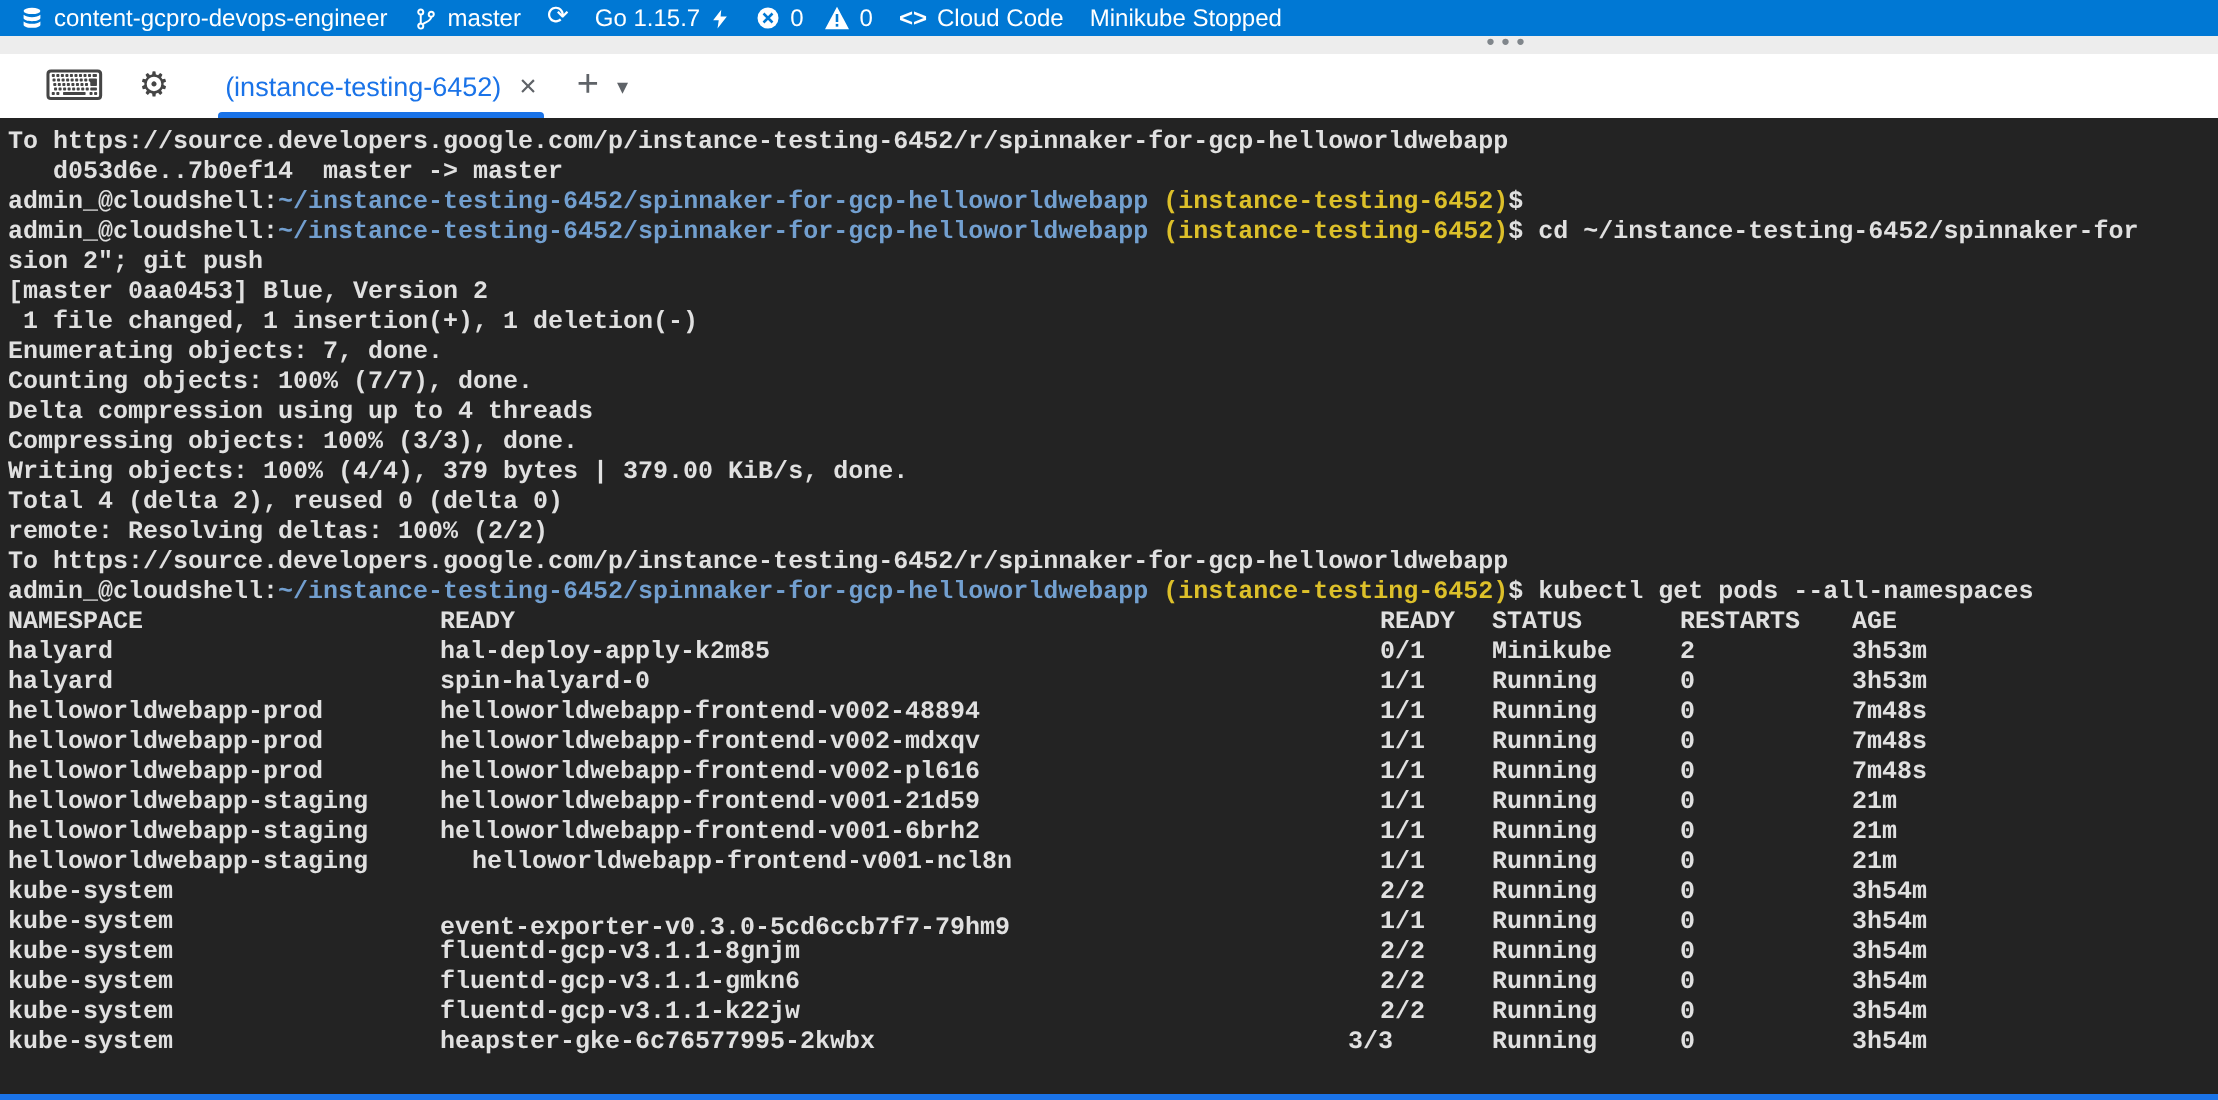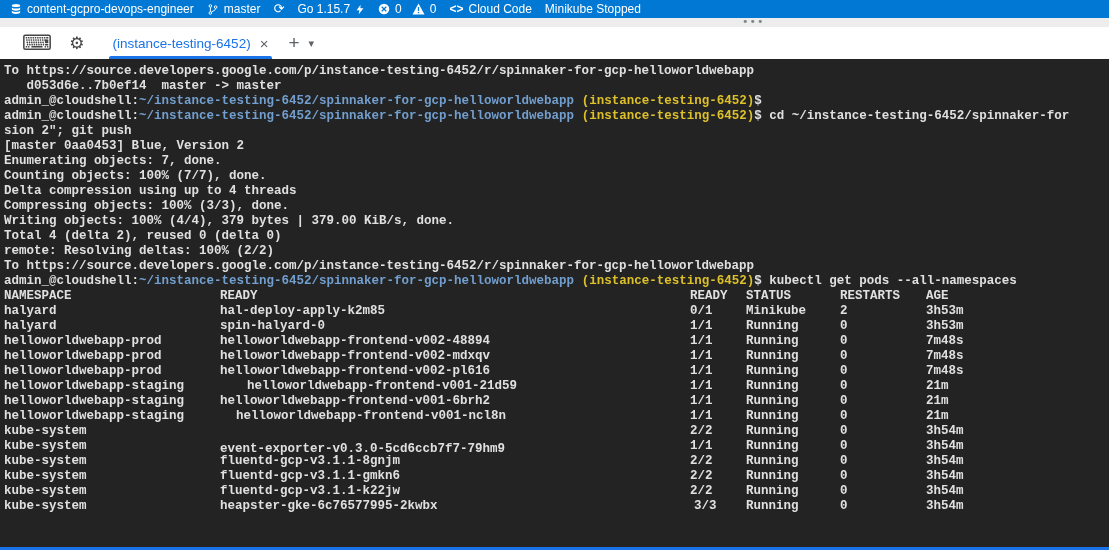--- a/index.html
+++ b/index.html
@@ -130,41 +130,42 @@
     <span class="tab-caret">▾</span>
   </div>
 
   <div class="terminal" id="terminal">
       <div class="tline"><span>To https://source.developers.google.com/p/instance-testing-6452/r/spinnaker-for-gcp-helloworldwebapp</span></div>
       <div class="tline"><span>   d053d6e..7b0ef14  master -&gt; master</span></div>
       <div class="tline"><span>admin_@cloudshell:</span><span class="path">~/instance-testing-6452/spinnaker-for-gcp-helloworldwebapp</span><span> </span><span class="env">(instance-testing-6452)</span><span>$</span></div>
       <div class="tline"><span>admin_@cloudshell:</span><span class="path">~/instance-testing-6452/spinnaker-for-gcp-helloworldwebapp</span><span> </span><span class="env">(instance-testing-6452)</span><span>$ cd ~/instance-testing-6452/spinnaker-for</span></div>
       <div class="tline"><span>sion 2"; git push</span></div>
       <div class="tline"><span>[master 0aa0453] Blue, Version 2</span></div>
+      <div class="tline"><span> 1 file changed, 1 insertion(+), 1 deletion(-)</span></div>
       <div class="tline"><span>Enumerating objects: 7, done.</span></div>
       <div class="tline"><span>Counting objects: 100% (7/7), done.</span></div>
       <div class="tline"><span>Delta compression using up to 4 threads</span></div>
       <div class="tline"><span>Compressing objects: 100% (3/3), done.</span></div>
       <div class="tline"><span>Writing objects: 100% (4/4), 379 bytes | 379.00 KiB/s, done.</span></div>
       <div class="tline"><span>Total 4 (delta 2), reused 0 (delta 0)</span></div>
       <div class="tline"><span>remote: Resolving deltas: 100% (2/2)</span></div>
       <div class="tline"><span>To https://source.developers.google.com/p/instance-testing-6452/r/spinnaker-for-gcp-helloworldwebapp</span></div>
       <div class="tline"><span>admin_@cloudshell:</span><span class="path">~/instance-testing-6452/spinnaker-for-gcp-helloworldwebapp</span><span> </span><span class="env">(instance-testing-6452)</span><span>$ kubectl get pods --all-namespaces</span></div>
       <div class="tline"><span class="cell" style="left: 0px;">NAMESPACE</span><span class="cell" style="left: 216px;">READY</span><span class="cell" style="left: 686px;">READY</span><span class="cell" style="left: 742px;">STATUS</span><span class="cell" style="left: 836px;">RESTARTS</span><span class="cell" style="left: 922px;">AGE</span></div>
       <div class="tline"><span class="cell" style="left: 0px;">halyard</span><span class="cell" style="left: 216px;">hal-deploy-apply-k2m85</span><span class="cell" style="left: 686px;">0/1</span><span class="cell" style="left: 742px;">Minikube</span><span class="cell" style="left: 836px;">2</span><span class="cell" style="left: 922px;">3h53m</span></div>
       <div class="tline"><span class="cell" style="left: 0px;">halyard</span><span class="cell" style="left: 216px;">spin-halyard-0</span><span class="cell" style="left: 686px;">1/1</span><span class="cell" style="left: 742px;">Running</span><span class="cell" style="left: 836px;">0</span><span class="cell" style="left: 922px;">3h53m</span></div>
       <div class="tline"><span class="cell" style="left: 0px;">helloworldwebapp-prod</span><span class="cell" style="left: 216px;">helloworldwebapp-frontend-v002-48894</span><span class="cell" style="left: 686px;">1/1</span><span class="cell" style="left: 742px;">Running</span><span class="cell" style="left: 836px;">0</span><span class="cell" style="left: 922px;">7m48s</span></div>
       <div class="tline"><span class="cell" style="left: 0px;">helloworldwebapp-prod</span><span class="cell" style="left: 216px;">helloworldwebapp-frontend-v002-mdxqv</span><span class="cell" style="left: 686px;">1/1</span><span class="cell" style="left: 742px;">Running</span><span class="cell" style="left: 836px;">0</span><span class="cell" style="left: 922px;">7m48s</span></div>
       <div class="tline"><span class="cell" style="left: 0px;">helloworldwebapp-prod</span><span class="cell" style="left: 216px;">helloworldwebapp-frontend-v002-pl616</span><span class="cell" style="left: 686px;">1/1</span><span class="cell" style="left: 742px;">Running</span><span class="cell" style="left: 836px;">0</span><span class="cell" style="left: 922px;">7m48s</span></div>
-      <div class="tline"><span class="cell" style="left: 0px;">helloworldwebapp-staging</span><span class="cell" style="left: 216px; margin-left: 27px;">helloworldwebapp-frontend-v001-21d59</span><span class="cell" style="left: 686px;">1/1</span><span class="cell" style="left: 742px;">Running</span><span class="cell" style="left: 836px;">0</span><span class="cell" style="left: 922px;">21m</span></div>
+      <div class="tline"><span class="cell" style="left: 0px;">helloworldwebapp-staging</span><span class="cell" style="left: 216px;">helloworldwebapp-frontend-v001-21d59</span><span class="cell" style="left: 686px;">1/1</span><span class="cell" style="left: 742px;">Running</span><span class="cell" style="left: 836px;">0</span><span class="cell" style="left: 922px;">21m</span></div>
       <div class="tline"><span class="cell" style="left: 0px;">helloworldwebapp-staging</span><span class="cell" style="left: 216px;">helloworldwebapp-frontend-v001-6brh2</span><span class="cell" style="left: 686px;">1/1</span><span class="cell" style="left: 742px;">Running</span><span class="cell" style="left: 836px;">0</span><span class="cell" style="left: 922px;">21m</span></div>
       <div class="tline"><span class="cell" style="left: 0px;">helloworldwebapp-staging</span><span class="cell" style="left: 216px; margin-left: 16px;">helloworldwebapp-frontend-v001-ncl8n</span><span class="cell" style="left: 686px;">1/1</span><span class="cell" style="left: 742px;">Running</span><span class="cell" style="left: 836px;">0</span><span class="cell" style="left: 922px;">21m</span></div>
       <div class="tline"><span class="cell" style="left: 0px;">kube-system</span><span class="cell" style="left: 216px; margin-top: 18px;">event-exporter-v0.3.0-5cd6ccb7f7-79hm9</span><span class="cell" style="left: 686px;">2/2</span><span class="cell" style="left: 742px;">Running</span><span class="cell" style="left: 836px;">0</span><span class="cell" style="left: 922px;">3h54m</span></div>
       <div class="tline"><span class="cell" style="left: 0px;">kube-system</span><span class="cell" style="left: 686px;">1/1</span><span class="cell" style="left: 742px;">Running</span><span class="cell" style="left: 836px;">0</span><span class="cell" style="left: 922px;">3h54m</span></div>
       <div class="tline"><span class="cell" style="left: 0px;">kube-system</span><span class="cell" style="left: 216px;">fluentd-gcp-v3.1.1-8gnjm</span><span class="cell" style="left: 686px;">2/2</span><span class="cell" style="left: 742px;">Running</span><span class="cell" style="left: 836px;">0</span><span class="cell" style="left: 922px;">3h54m</span></div>
       <div class="tline"><span class="cell" style="left: 0px;">kube-system</span><span class="cell" style="left: 216px;">fluentd-gcp-v3.1.1-gmkn6</span><span class="cell" style="left: 686px;">2/2</span><span class="cell" style="left: 742px;">Running</span><span class="cell" style="left: 836px;">0</span><span class="cell" style="left: 922px;">3h54m</span></div>
       <div class="tline"><span class="cell" style="left: 0px;">kube-system</span><span class="cell" style="left: 216px;">fluentd-gcp-v3.1.1-k22jw</span><span class="cell" style="left: 686px;">2/2</span><span class="cell" style="left: 742px;">Running</span><span class="cell" style="left: 836px;">0</span><span class="cell" style="left: 922px;">3h54m</span></div>
-      <div class="tline"><span class="cell" style="left: 0px;">kube-system</span><span class="cell" style="left: 216px;">heapster-gke-6c76577995-2kwbx</span><span class="cell" style="left: 690px;">3/3</span><span class="cell" style="left: 742px;">Running</span><span class="cell" style="left: 836px;">0</span><span class="cell" style="left: 922px;">3h54m</span></div>
+      <div class="tline"><span class="cell" style="left: 0px;">kube-system</span><span class="cell" style="left: 216px;">heapster-gke-6c76577995-2kwbx</span><span class="cell" style="left: 670px;">3/3</span><span class="cell" style="left: 742px;">Running</span><span class="cell" style="left: 836px;">0</span><span class="cell" style="left: 922px;">3h54m</span></div>
     </div>
 
   <div class="bottombar"></div>
 
 </div>
 
 </body></html>

